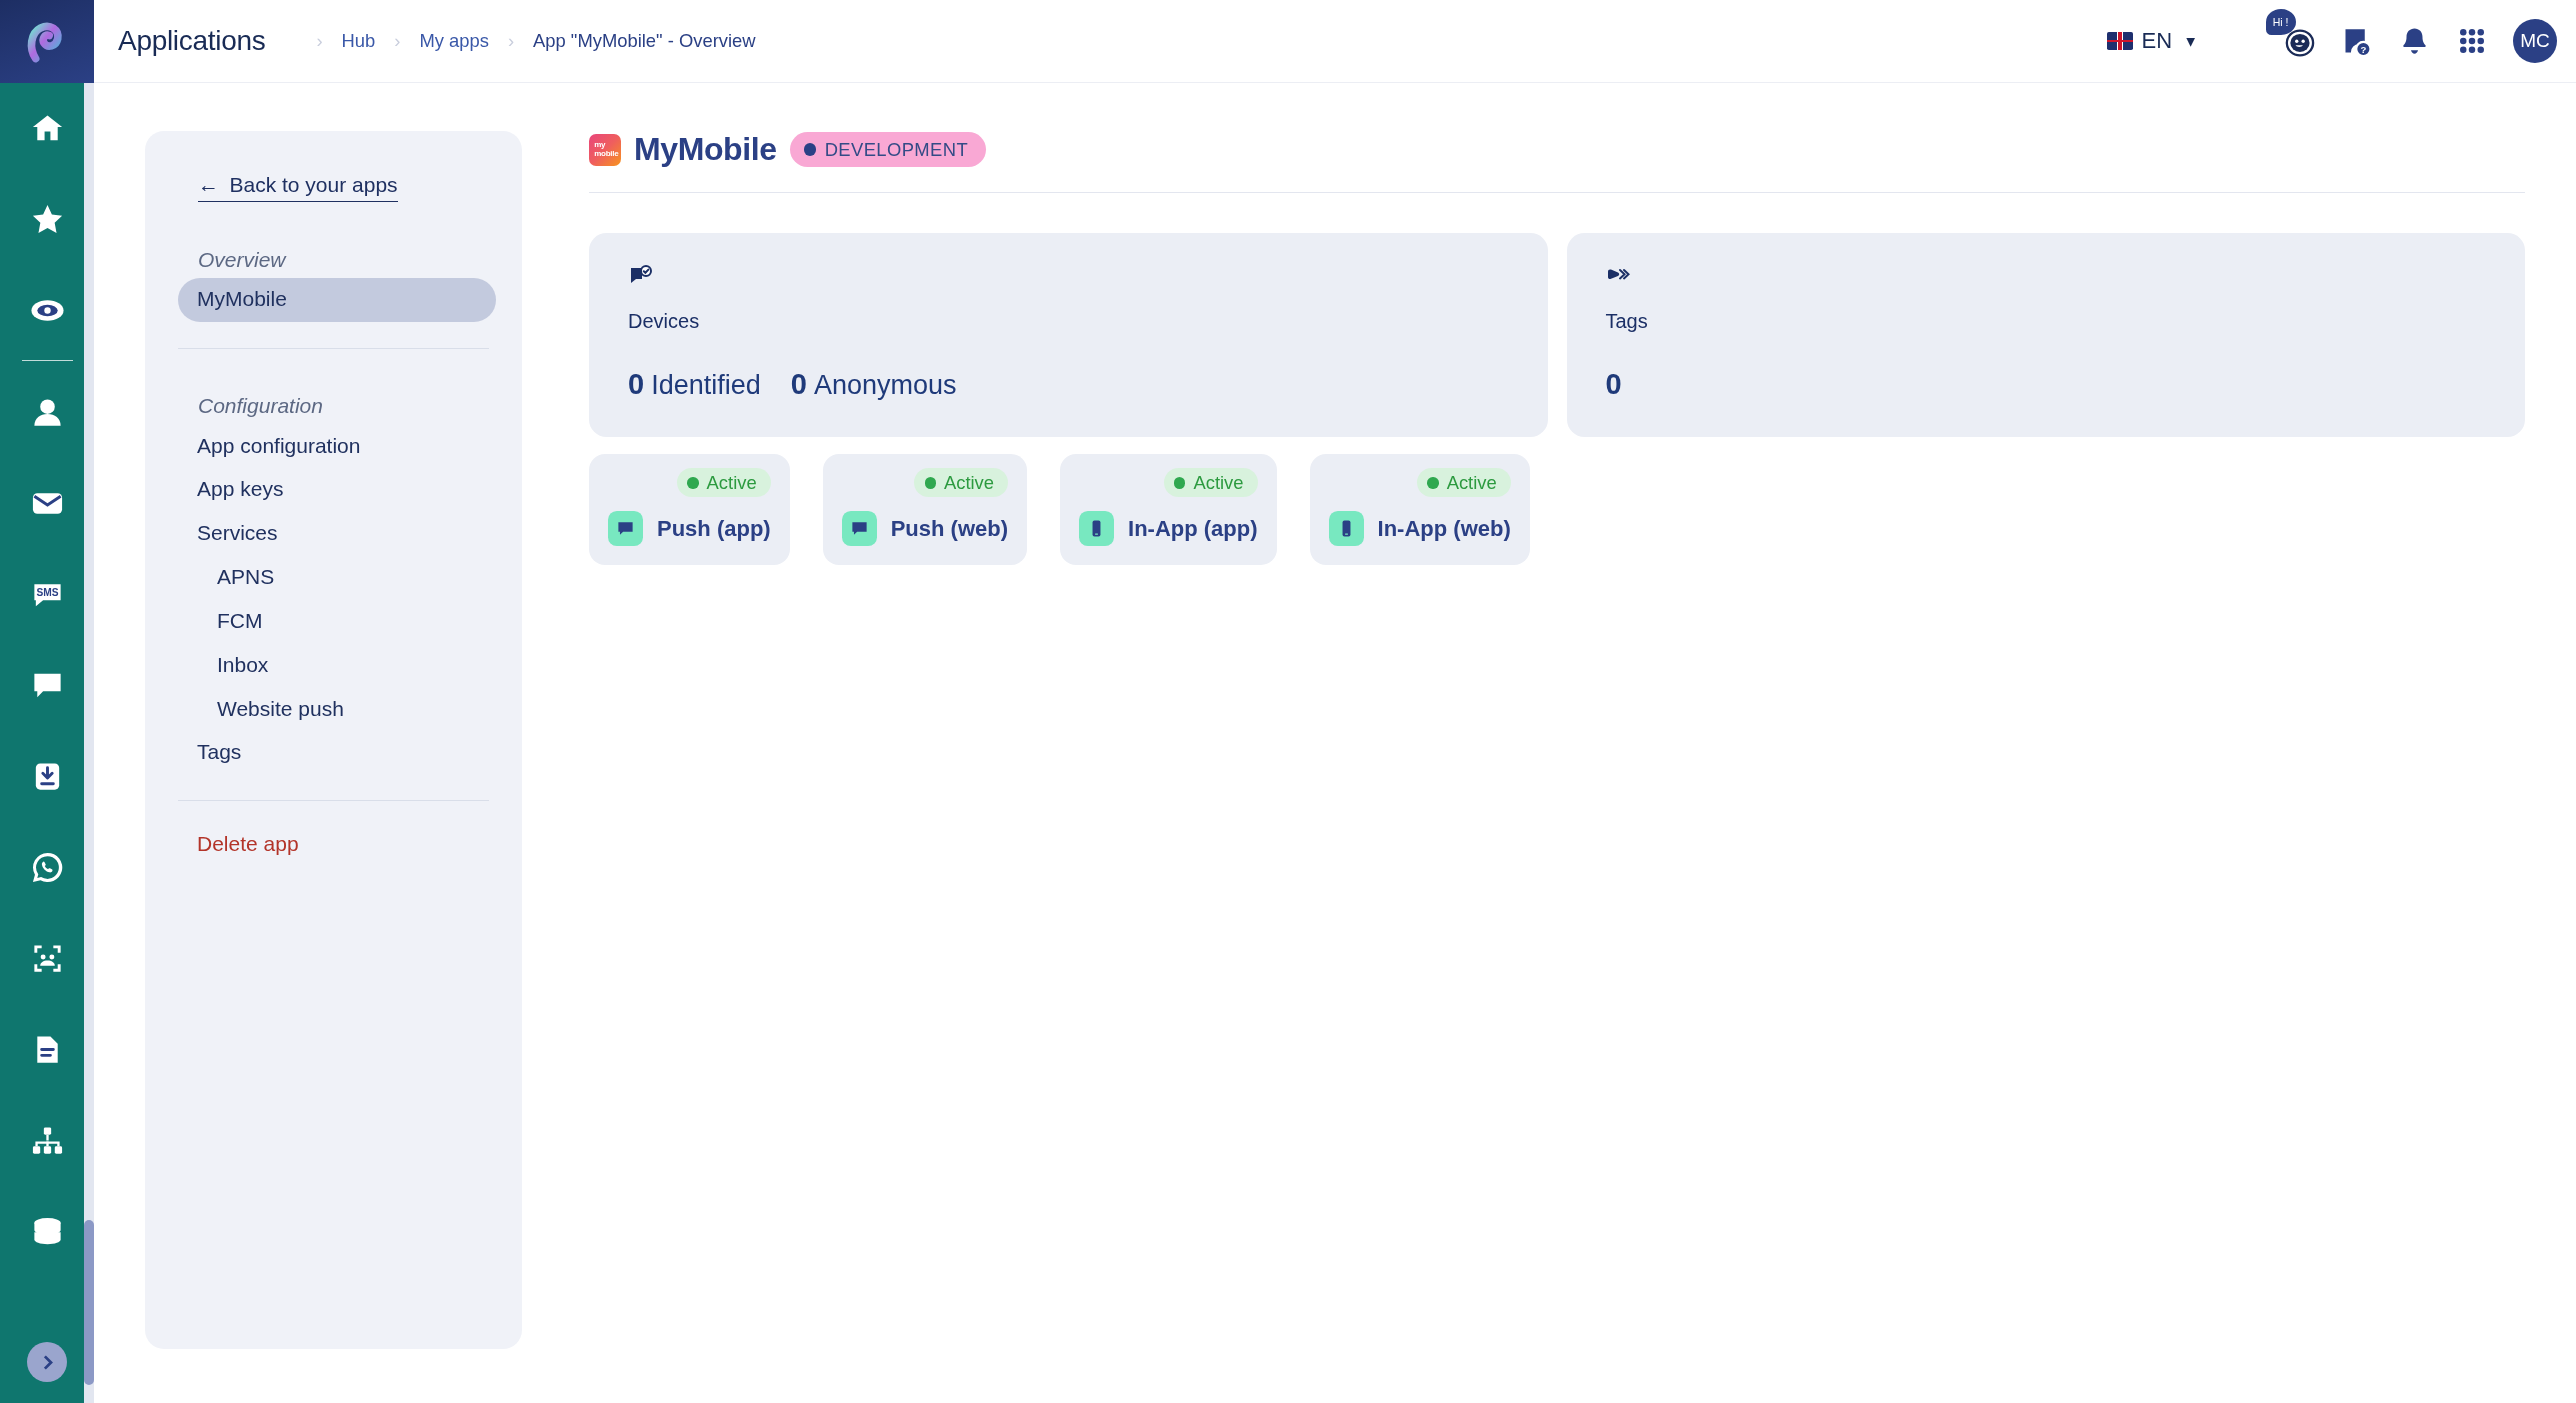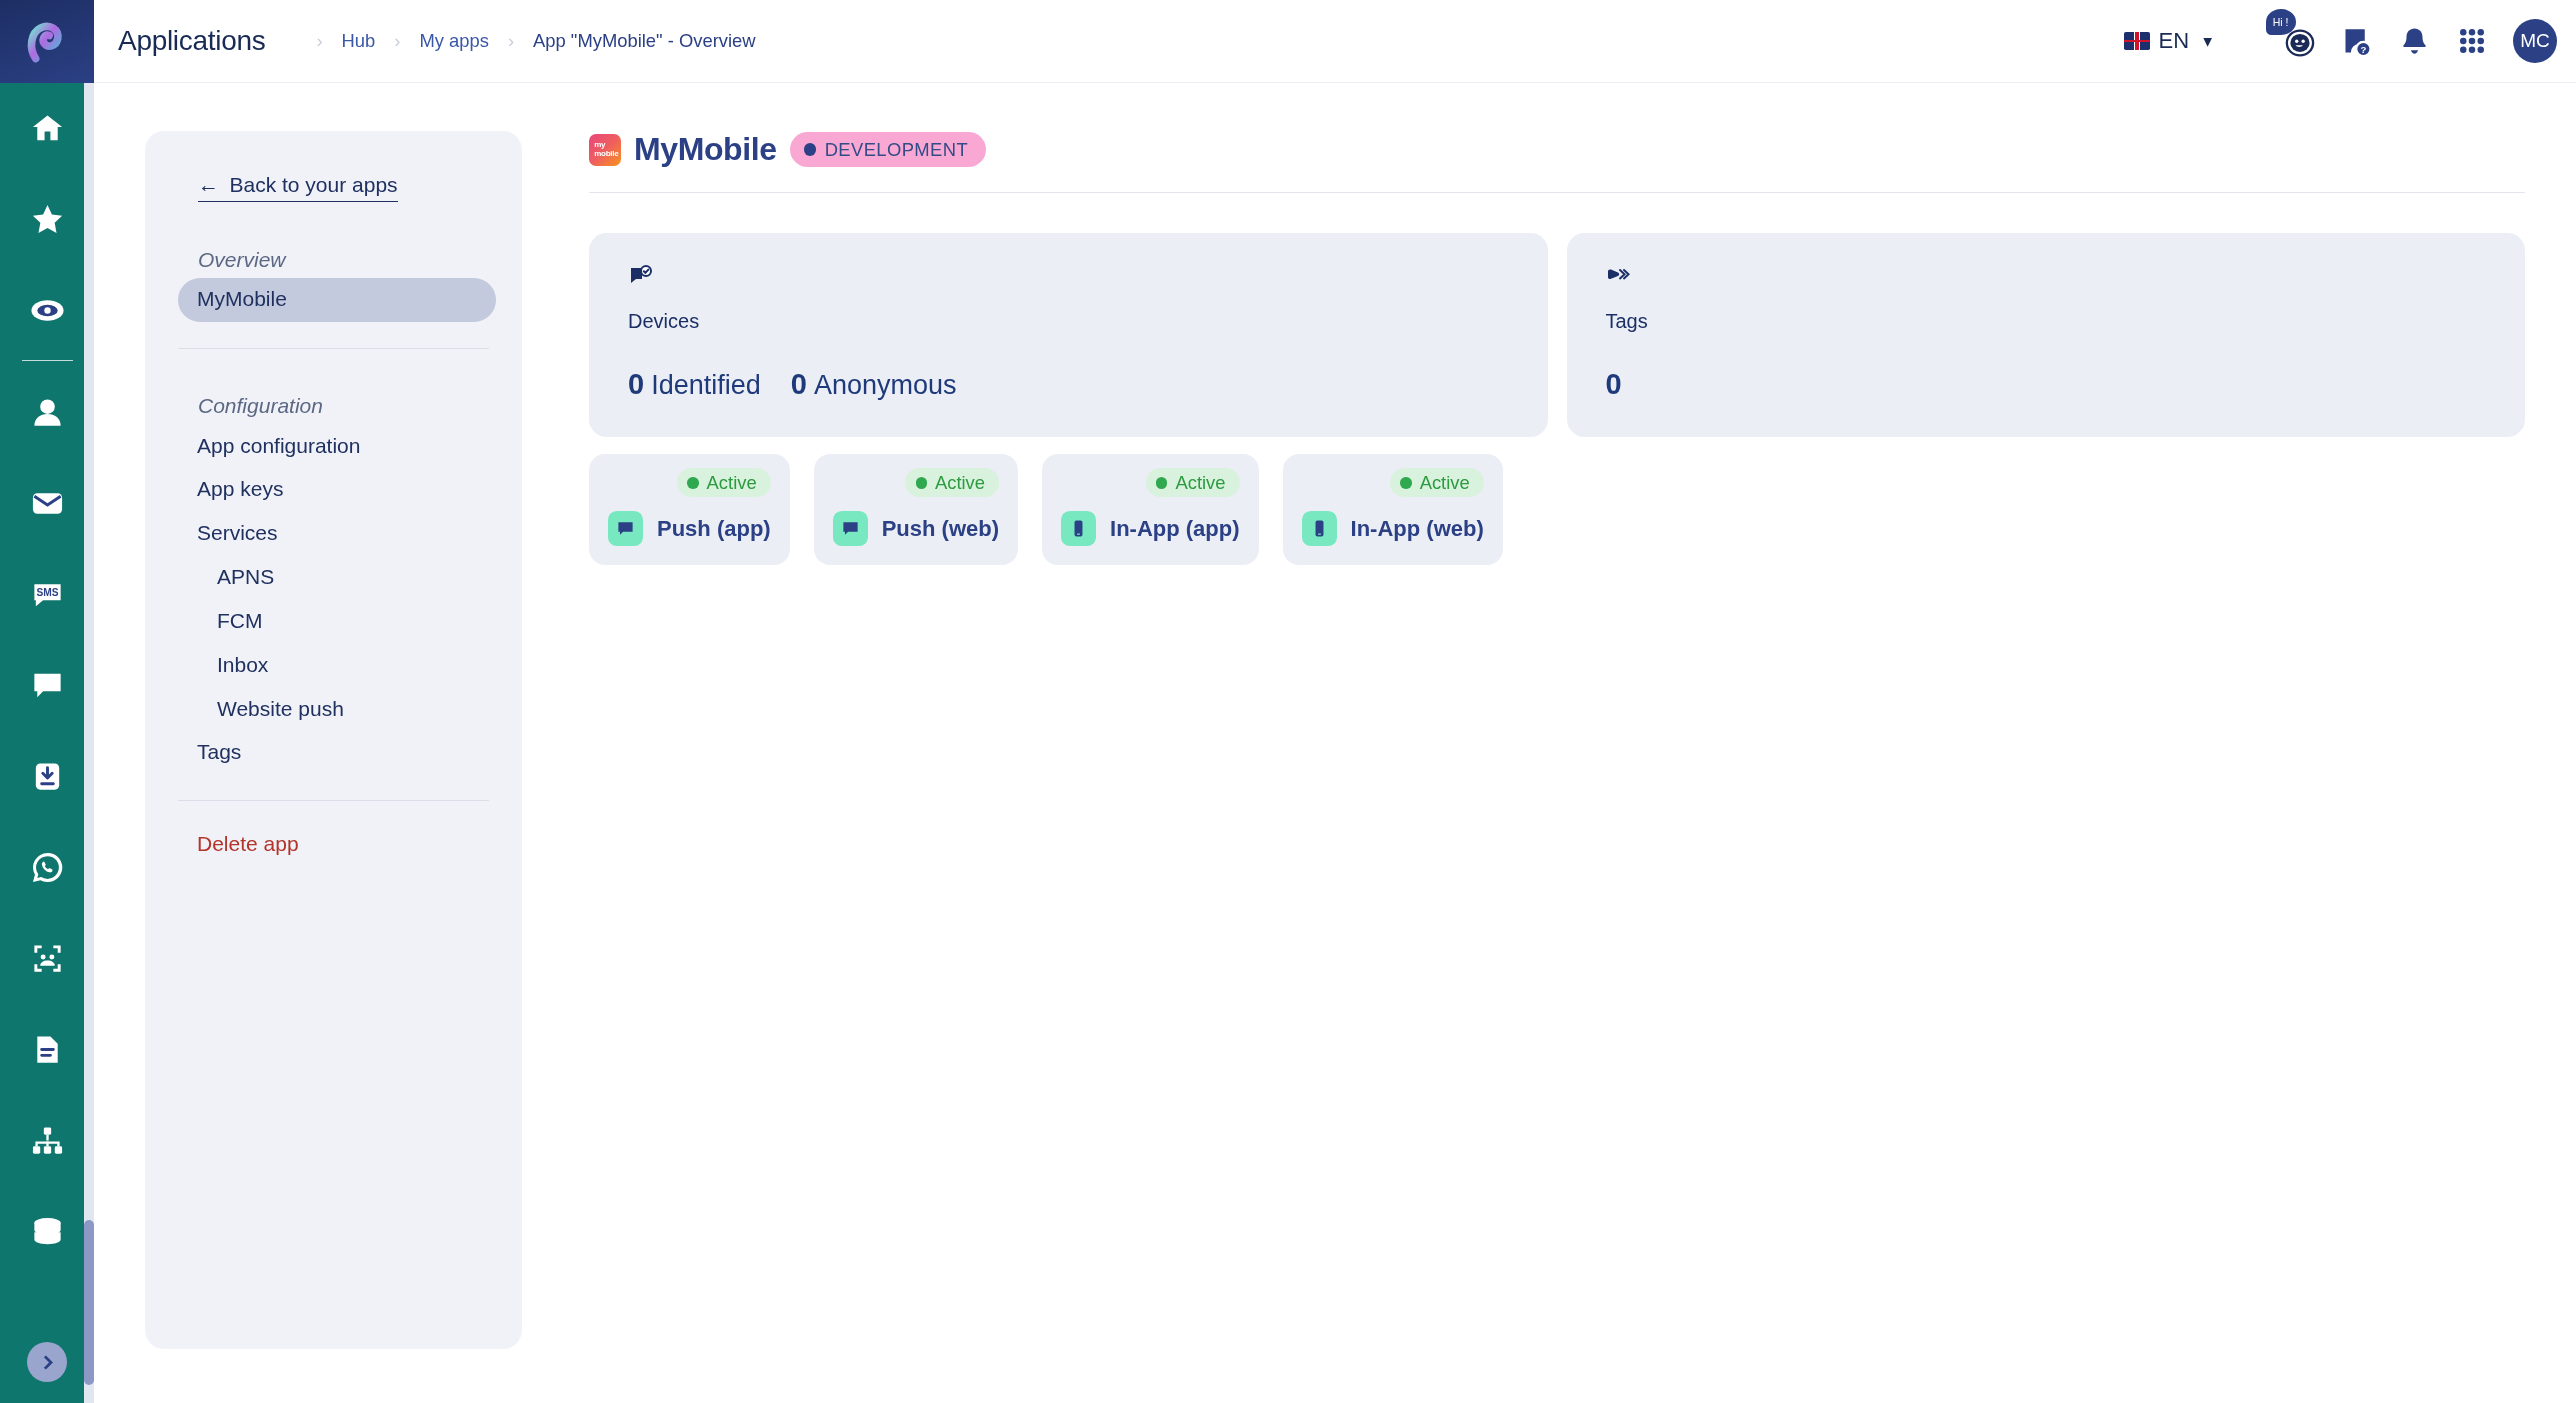--- a/index.html
+++ b/index.html
@@ -62,21 +62,21 @@
   .crumb {
     font-size: 18.4px; color: #3a58a8; white-space: nowrap; cursor: pointer;
   }
   .crumb.last { color: #2b4085; cursor: default; }
   .crumb-sep { color: #c9cedd; font-size: 18.4px; margin: 0 19px; user-select: none; }
 
   #topbar-right {
     margin-left: auto; display: flex; align-items: center; gap: 0px; padding-right: 19px;
   }
   #lang-select {
-    display: flex; align-items: center; gap: 8.8px; cursor: pointer; margin-right: 57px;
+    display: flex; align-items: center; gap: 8.8px; cursor: pointer; margin-right: 74px;
   }
   #flag {
     width: 26px; height: 18.4px; border-radius: 1.8px; position: relative; overflow: hidden;
     background: #1e2f6e;
   }
   #flag::before {
     content:''; position:absolute; inset:0;
     background:
       linear-gradient(to bottom, transparent 42%, #ffffff 42%, #ffffff 58%, transparent 58%),
       linear-gradient(to right, transparent 40%, #ffffff 40%, #ffffff 60%, transparent 60%);
@@ -157,21 +157,21 @@
     padding: 32px 39px 35px 39px; min-height: 204px;
   }
   .stat-icon svg { fill: #1b2f66; }
   .stat-label { font-size: 20px; color: #1b2f66; margin-top: 18px; }
   .stat-values { margin-top: 35px; display: flex; align-items: baseline; gap: 30px; }
   .stat-num { font-size: 29px; font-weight: 700; color: #1f3a7a; }
   .stat-txt { font-size: 27px; font-weight: 400; color: #1f3a7a; margin-left: 7px; }
   .stat-pair { display: flex; align-items: baseline; }
 
   #channels-title { font-size: 27px; font-weight: 700; color: #2b4085; margin-top: 33px; }
-  #channels { display: flex; gap: 24px; margin-top: 17.5px; }
+  #channels { display: flex; gap: 33px; margin-top: 17.5px; }
   .channel-card {
     background: #ebeef5; border-radius: 16px;
     padding: 14px 19px 19px 19px; min-width: 128px;
     display: flex; flex-direction: column; cursor: pointer;
   }
   .ch-status {
     align-self: flex-end; display: inline-flex; align-items: center; gap: 8px;
     background: #d8f2dd; color: #2c9a3f; border-radius: 875px;
     padding: 3.5px 14px 3.5px 10.5px; font-size: 18.4px;
   }

